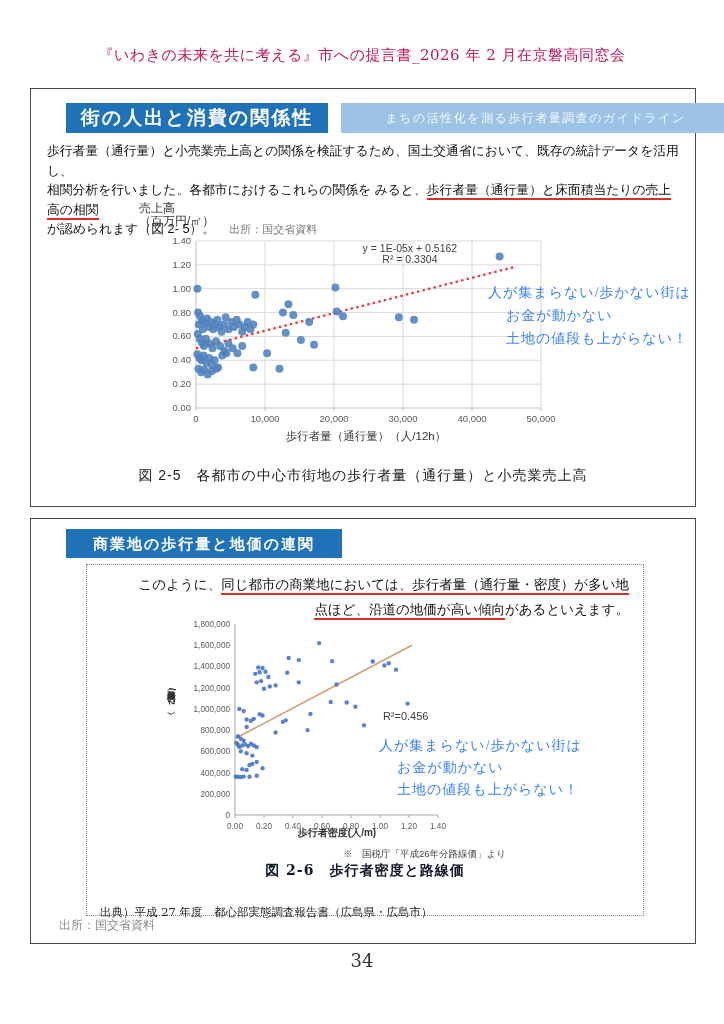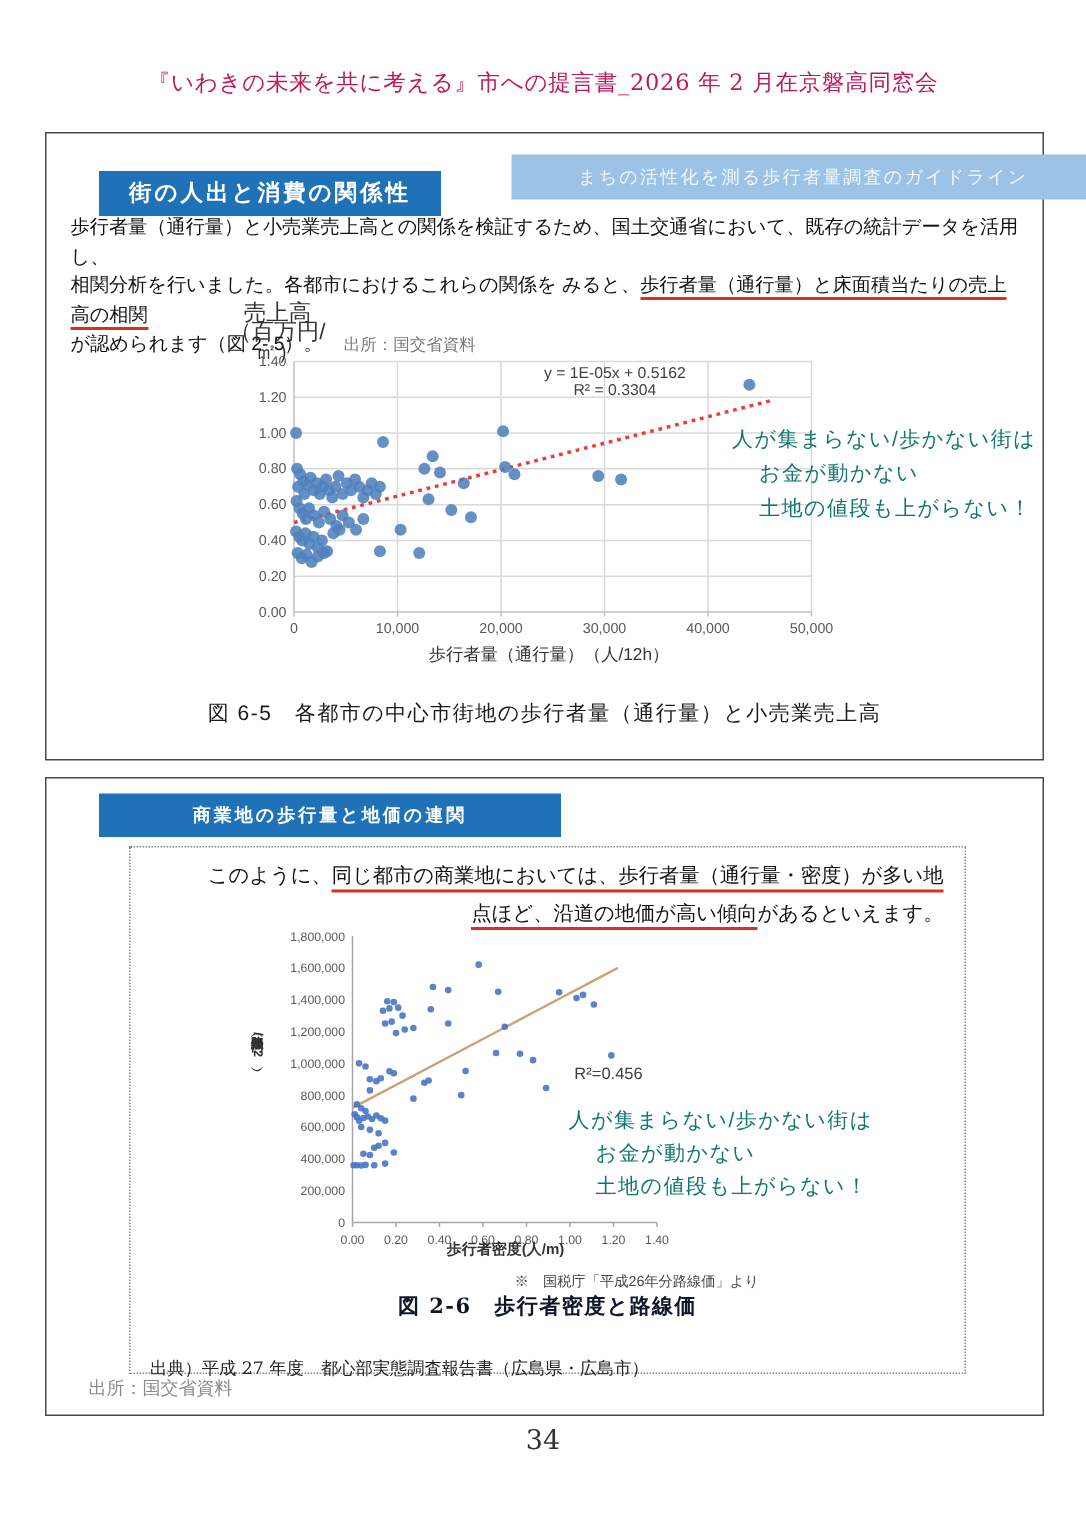--- a/index.html
+++ b/index.html
@@ -11,39 +11,39 @@
   .header-title{position:absolute;top:46px;left:0;width:100%;text-align:center;
         font-size:15px;letter-spacing:0.5px;color:#be185d;}
 
   .outer-box{position:absolute;left:30px;width:664px;border:1.5px solid #4a4a4a;background:#fff;}
   #section1{top:88px;height:417px;}
   #section2{top:518px;height:424px;}
 
   .badge{position:absolute;color:#fff;text-align:center;font-family:"Liberation Sans",sans-serif;}
   .badge-dark{background:#1f72b8;font-weight:bold;}
   .badge-light{background:#9cc3e6;color:#f2f8fd;}
-  #badge1{left:35px;top:14px;width:228px;height:30px;line-height:30px;font-size:15px;letter-spacing:2px;margin-top:11px;}
+  #badge1{left:35px;top:14px;width:262px;height:30px;line-height:30px;font-size:19px;letter-spacing:2px;}
   #badge2{left:310px;top:14px;width:389px;height:30px;line-height:30px;font-size:12px;letter-spacing:1.5px;text-align:center;}
-  #badge3{left:35px;top:10px;width:308px;height:29px;line-height:29px;font-size:12px;letter-spacing:2px;}
+  #badge3{left:35px;top:10px;width:276px;height:29px;line-height:29px;font-size:15px;letter-spacing:2px;}
 
   .para1{position:absolute;left:16px;top:52px;width:636px;font-size:12.8px;line-height:19.5px;color:#111;}
   .redline{border-bottom:2px solid #d93025;padding-bottom:1px;}
   .src-note{font-size:11px;color:#777;margin-left:14px;}
 
   .chart-svg{position:absolute;}
   #chart1-svg{left:105px;top:110px;}
   #chart2-svg{left:75px;top:52px;}
   svg text{font-family:"Liberation Sans",sans-serif;}
 
-  .y-title-1{position:absolute;left:108px;top:113px;width:92px;text-align:center;
-        font-size:15px;line-height:13px;color:#333;}
+  .y-title-1{position:absolute;left:108px;top:113px;width:92px;text-align:left;
+        font-size:12px;line-height:13px;color:#333;}
   .x-title-1{position:absolute;left:235px;top:340px;width:200px;text-align:center;
         font-size:11.5px;color:#333;}
 
-  .red-anno{position:absolute;color:#0f766e;font-family:Liberation Sans, sans-serif;
+  .red-anno{position:absolute;color:#3b82f6;font-family:Liberation Serif, serif;
         font-size:14px;line-height:23px;letter-spacing:1px;}
   #anno1{left:457px;top:192px;width:215px;}
   #anno2{left:348px;top:216px;width:245px;line-height:22px;}
   .red-anno .indent{padding-left:18px;}
 
   .caption1{position:absolute;left:0;top:378px;width:100%;text-align:center;
         font-size:14px;color:#1a1a1a;letter-spacing:1px;}
 
   .dotted-box{position:absolute;left:55px;top:45px;width:556px;height:350px;
         border:1.5px dotted #8a8a8a;}
@@ -203,21 +203,21 @@
       </svg>
 
     <div class="x-title-1 sans">歩行者量（通行量）（人/12h）</div>
 
     <div class="red-anno" id="anno1">
       <div>人が集まらない/歩かない街は</div>
       <div class="indent">お金が動かない</div>
       <div class="indent">土地の値段も上がらない！</div>
     </div>
 
-    <div class="caption1 sans">図 6-5　各都市の中心市街地の歩行者量（通行量）と小売業売上高</div>
+    <div class="caption1 sans">図 2-5　各都市の中心市街地の歩行者量（通行量）と小売業売上高</div>
   </div>
 
   <div class="outer-box" id="section2">
     <div class="badge badge-dark" id="badge3">商業地の歩行量と地価の連関</div>
 
     <div class="dotted-box">
       <div class="para2 serif">
         <span>　このように、</span><span class="redline">同じ都市の商業地においては、歩行者量（通行量・密度）が多い地</span><br>
         <span class="redline">点ほど、沿道の地価が高い傾向</span><span>があるといえます。</span>
       </div>

